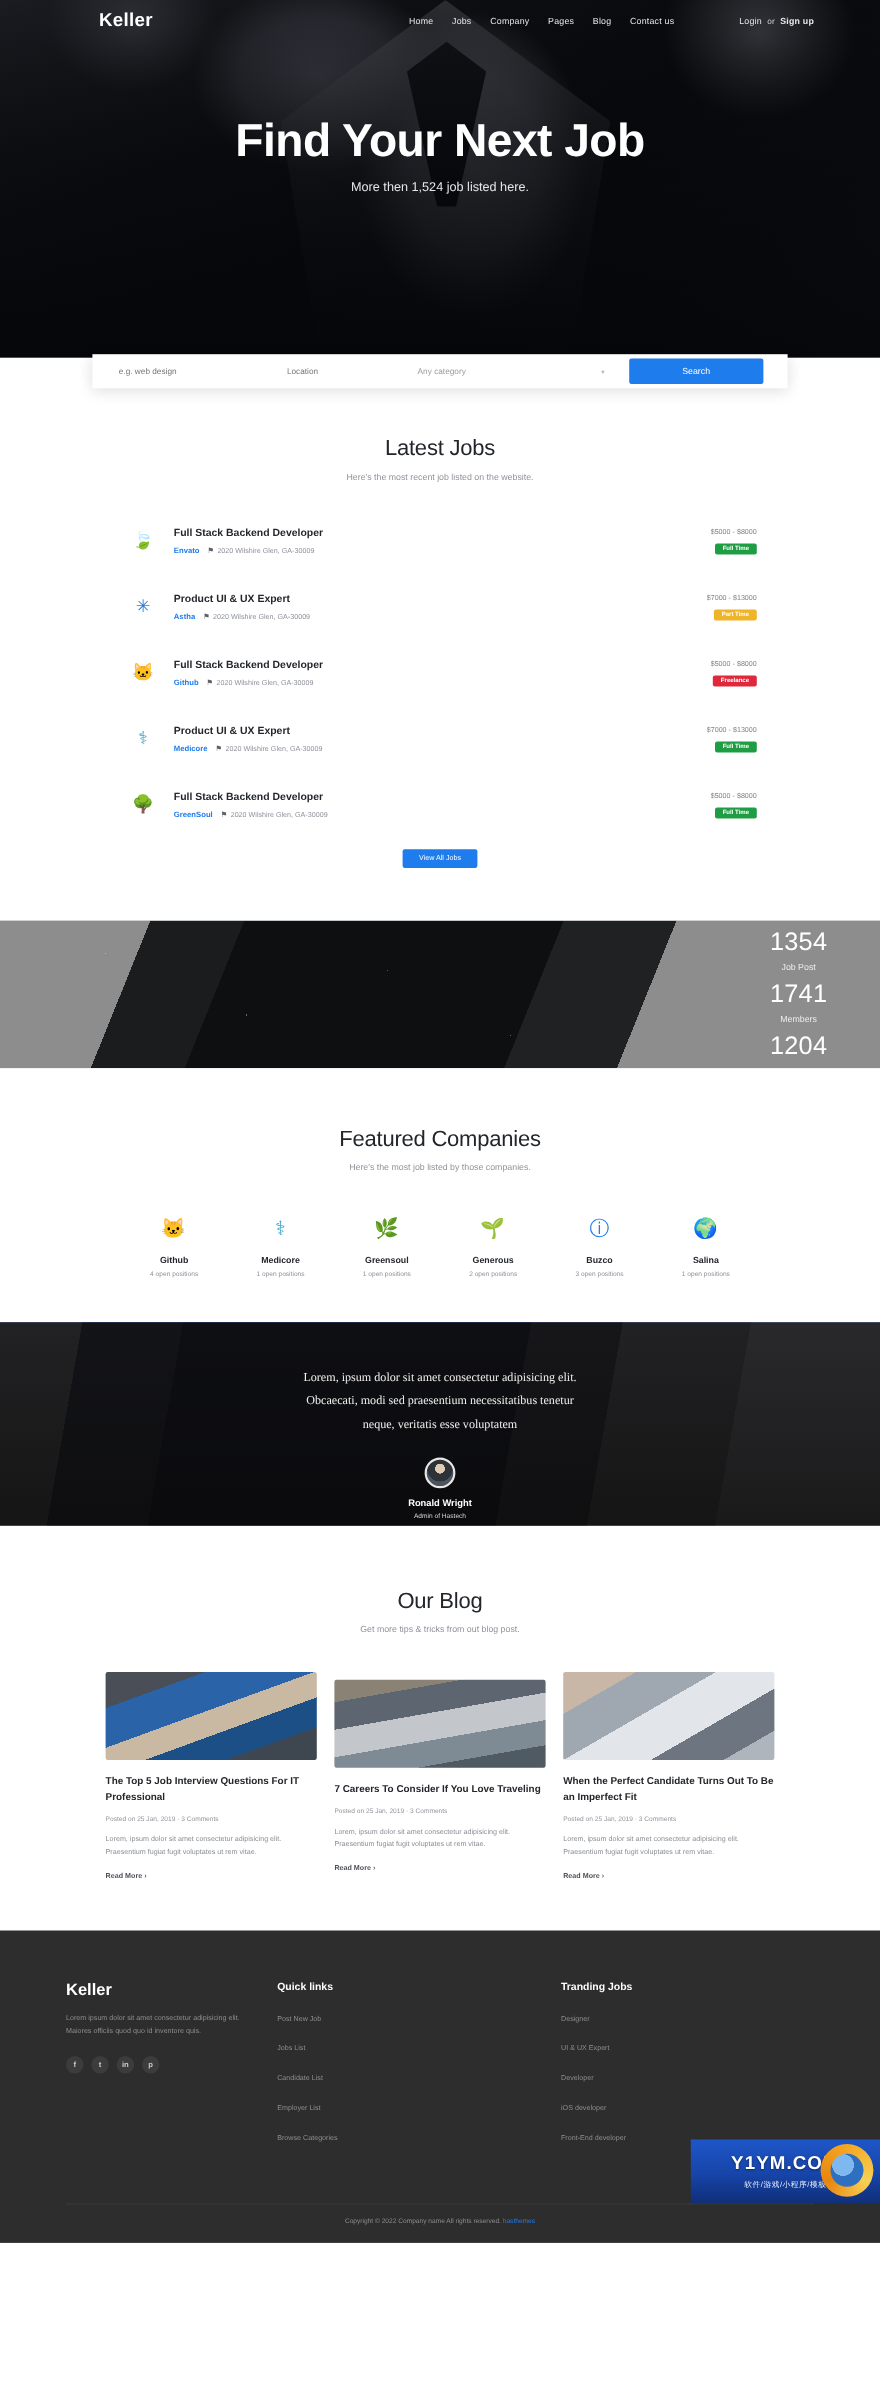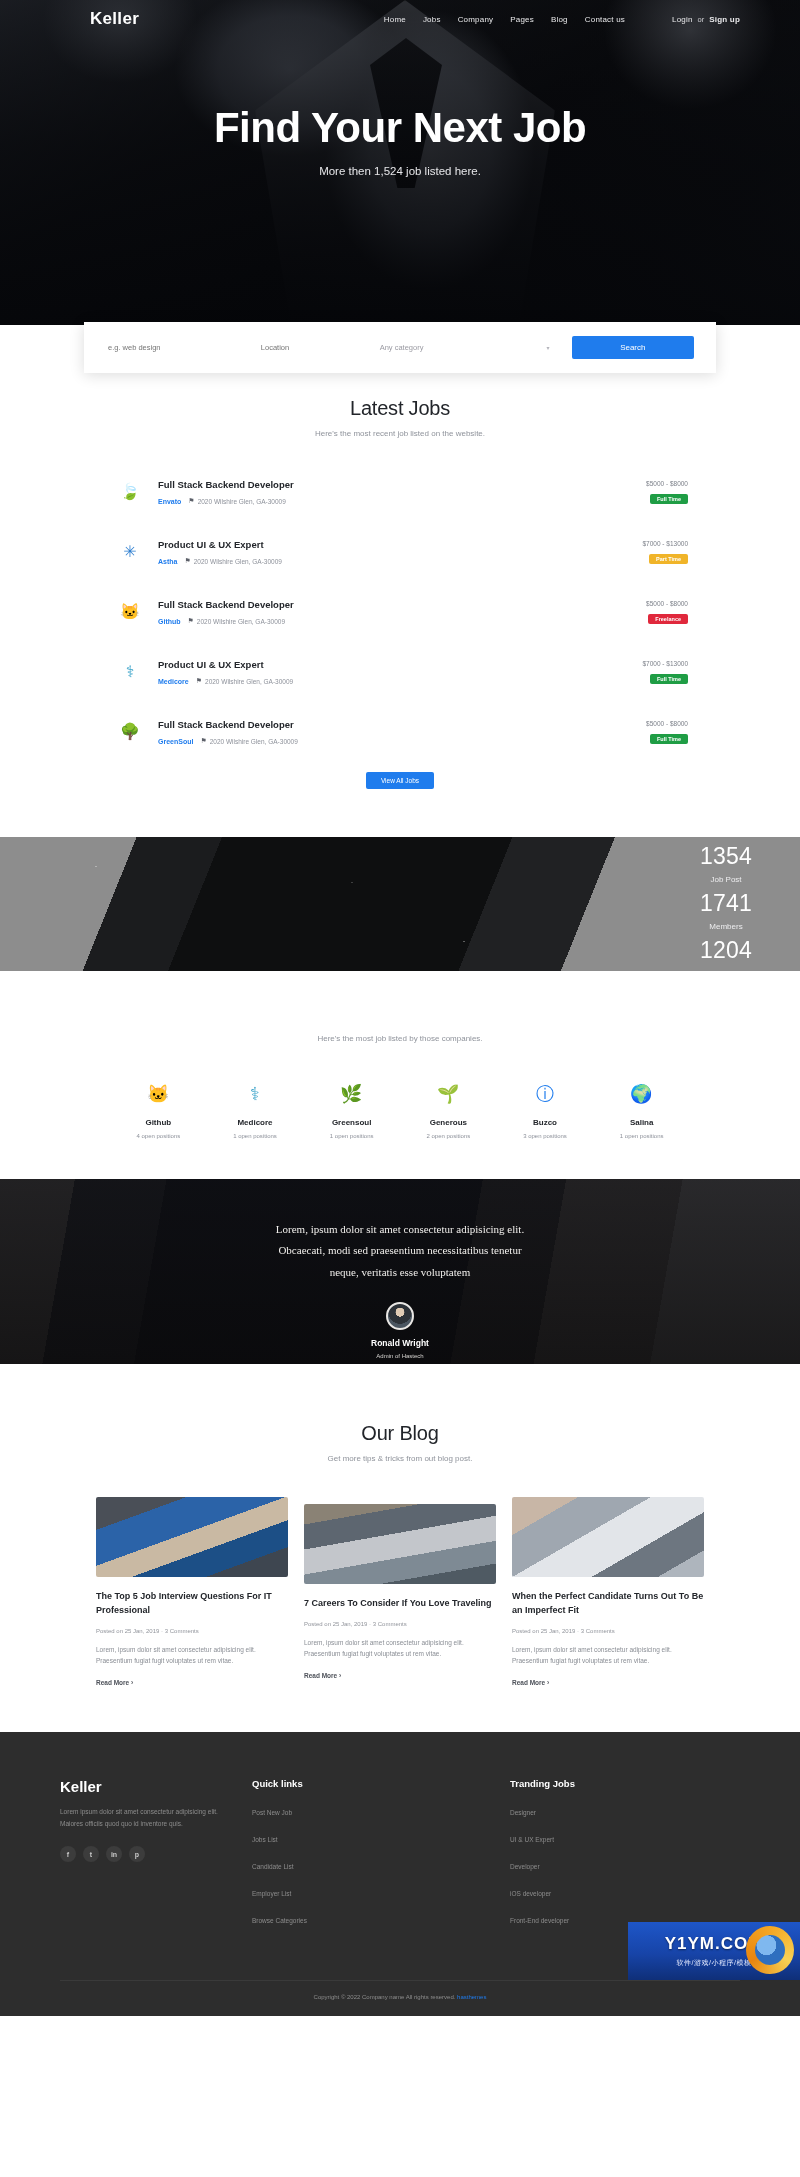--- a/index.html
+++ b/index.html
@@ -55,38 +55,38 @@
     color: #fff; font-size: 17px; font-weight: 700; letter-spacing: .3px;
     margin-left: 30px;
   }
   .nav-links {
     display: flex; align-items: center; gap: 17px;
     margin-left: auto; margin-right: 0;
   }
   .nav-links a, .nav-auth a {
     color: #e8e8ea; font-size: 8px; text-decoration: none; letter-spacing: .2px;
   }
-  .nav-auth { display: flex; align-items: center; gap: 5px; margin-left: 30px; }
+  .nav-auth { display: flex; align-items: center; gap: 5px; margin-left: 42px; }
   .nav-auth .or { color: #cfcfd3; font-size: 7.5px; }
   .nav-auth .signup { font-weight: 700; }
 
   .hero-inner {
     position: relative; z-index: 4;
     text-align: center; padding-top: 66px;
   }
   .hero-title {
     color: #fff; font-size: 42px; font-weight: 700; letter-spacing: -.5px;
   }
   .hero-sub {
     color: #e6e6e9; font-size: 11.5px; margin-top: 13px; font-weight: 400;
   }
 
   
   .searchbar {
-    position: absolute; left: 84px; top: 322px; width: 632px; height: 51px;
+    position: absolute; left: 84px; top: 322px; width: 632px; height: 31px;
     background: #fff; z-index: 9;
     display: flex; align-items: center; padding: 0 0 0 24px;
     box-shadow: 0 2px 14px rgba(0,0,0,.14);
     gap: 12px;
   }
   .sb-field {
     font-size: 7.5px; color: #9a9aa2; border: 0; outline: none;
     background: transparent; font-family: inherit;
   }
   .sb-keyword { width: 145px; }
@@ -445,20 +445,21 @@
       </div>
       <div class="stat">
         <div class="stat-num">142</div>
         <div class="stat-label">Company</div>
       </div>
     </div>
   </section>
 
   <section class="section featured">
     <div class="sec-head">
+      <h2 class="sec-title">Featured Companies</h2>
       <p class="sec-sub">Here's the most job listed by those companies.</p>
     </div>
     <div class="companies">
       <div class="company">
         <div class="company-logo">🐱</div>
         <div class="company-name">Github</div>
         <div class="company-open">4 open positions</div>
       </div>
       <div class="company">
         <div class="company-logo" style="color:#3aa3c9">⚕</div>

